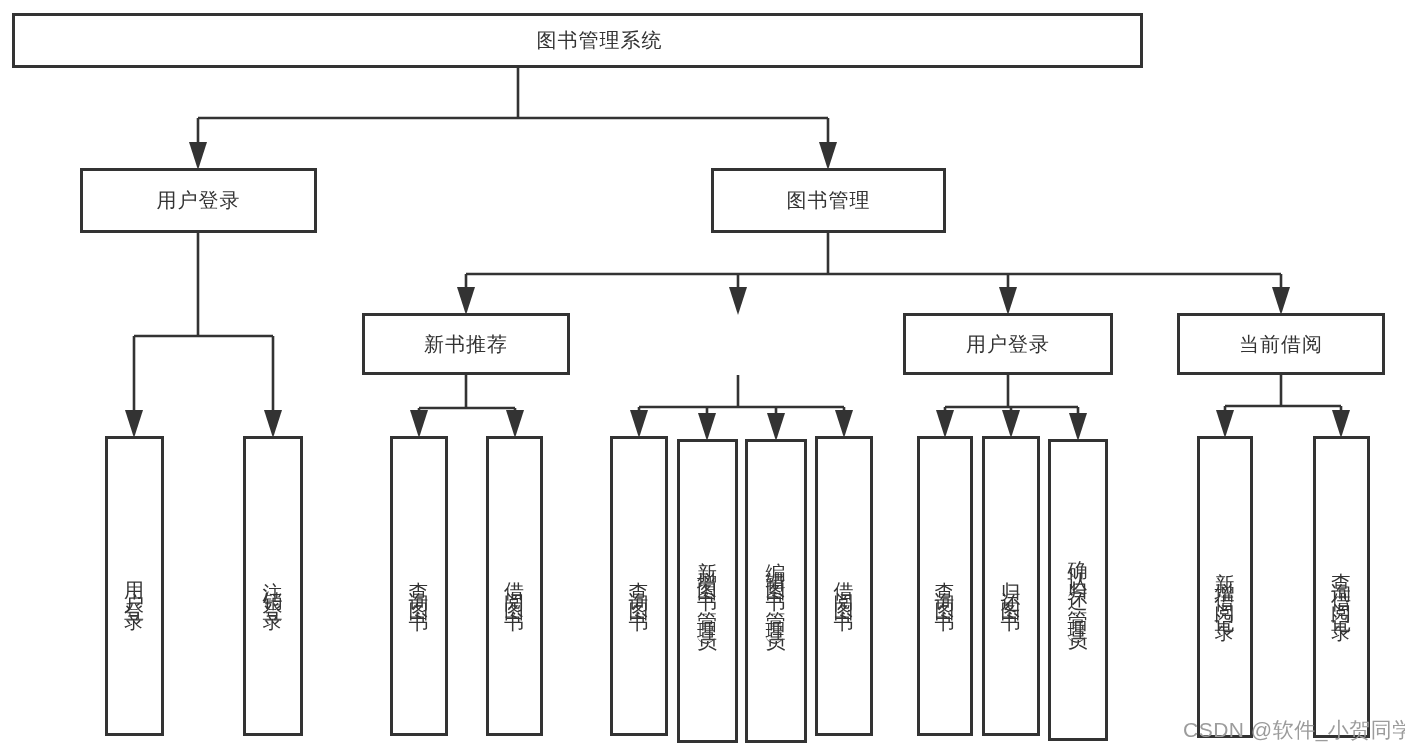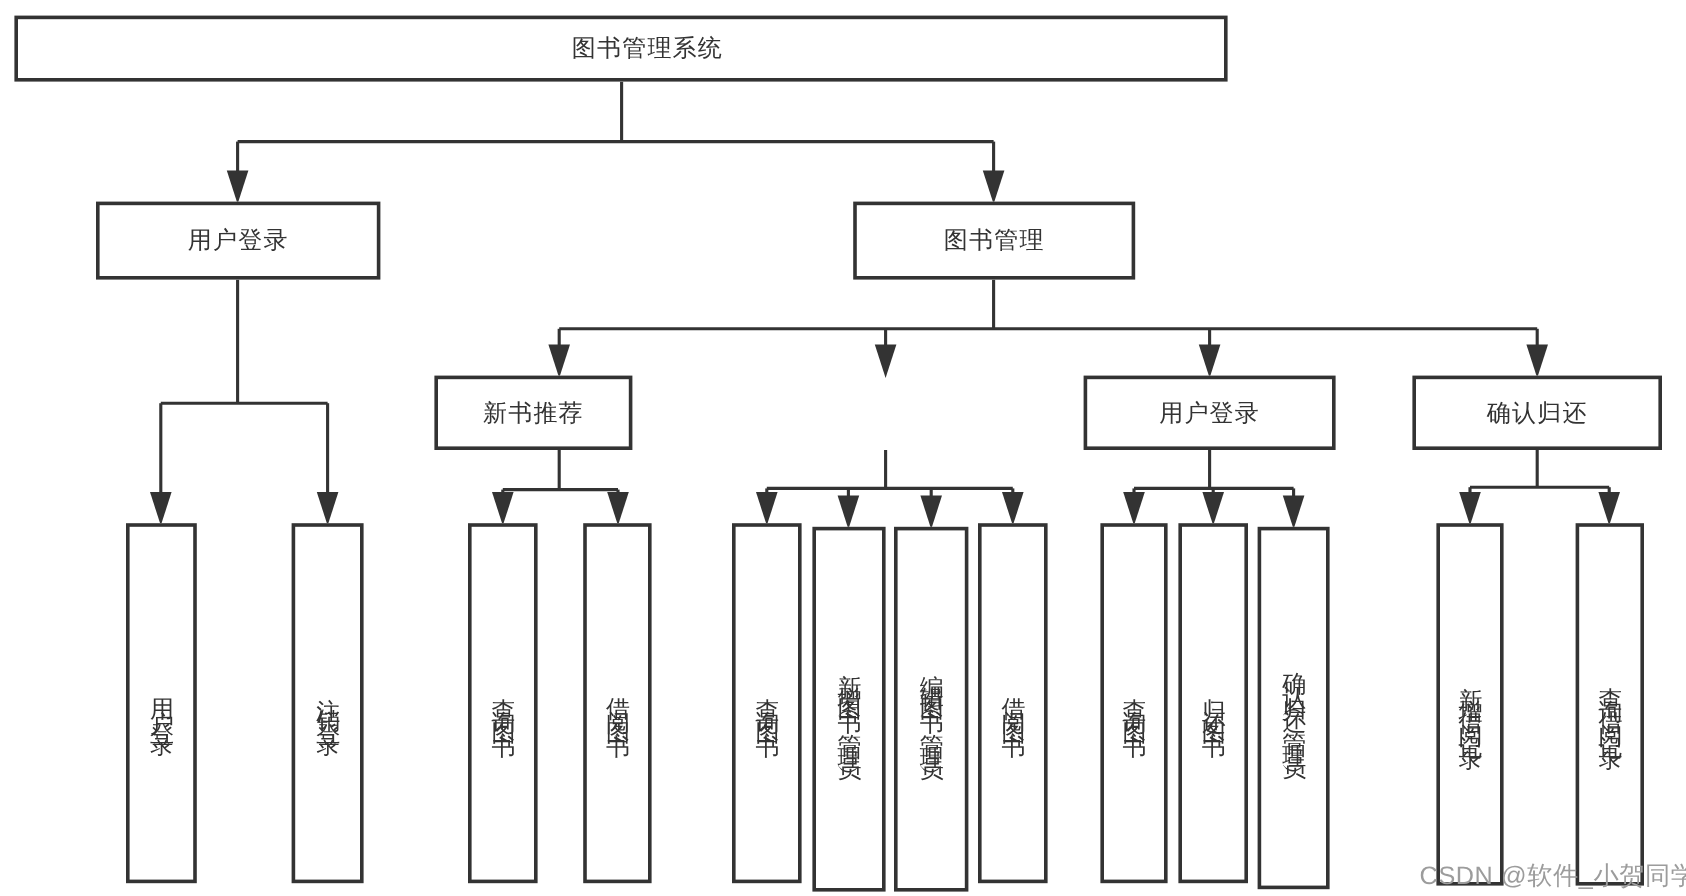--- a/index.html
+++ b/index.html
@@ -92,28 +92,28 @@
       <line x1="1078" y1="407" x2="1078" y2="429" stroke="#333333" stroke-width="2.6"></line>
       <polygon points="1069,413 1087,413 1078,441" fill="#333333"></polygon>
       <line x1="1281" y1="375" x2="1281" y2="406" stroke="#333333" stroke-width="2.6"></line>
       <line x1="1225" y1="406" x2="1341" y2="406" stroke="#333333" stroke-width="2.6"></line>
       <line x1="1225" y1="406" x2="1225" y2="426" stroke="#333333" stroke-width="2.6"></line>
       <polygon points="1216,410 1234,410 1225,438" fill="#333333"></polygon>
       <line x1="1341" y1="406" x2="1341" y2="426" stroke="#333333" stroke-width="2.6"></line>
       <polygon points="1332,410 1350,410 1341,438" fill="#333333"></polygon>
     </svg>
 
-  <div class="node h" style="left:12px;top:13px;width:1011px;height:55px;padding-left:44px;">图书管理系统</div>
+  <div class="node h" style="left:12px;top:13px;width:1131px;height:55px;padding-left:44px;">图书管理系统</div>
 
   <div class="node h" style="left:80px;top:168px;width:237px;height:65px;">用户登录</div>
   <div class="node h" style="left:711px;top:168px;width:235px;height:65px;">图书管理</div>
 
-  <div class="node h" style="left:362px;top:313px;width:165px;height:62px;">新书推荐</div>
+  <div class="node h" style="left:362px;top:313px;width:208px;height:62px;">新书推荐</div>
   <div class="node h" style="left:903px;top:313px;width:210px;height:62px;">用户登录</div>
-  <div class="node h" style="left:1177px;top:313px;width:208px;height:62px;">确认归还</div>
+  <div class="node h" style="left:1177px;top:313px;width:208px;height:62px;">当前借阅</div>
 
   <div class="node v" style="left:105px;top:436px;width:59px;height:300px;">
     <span class="vtext">用户登录</span>
   </div>
   <div class="node v" style="left:243px;top:436px;width:60px;height:300px;">
     <span class="vtext">注销登录</span>
   </div>
 
   <div class="node v" style="left:390px;top:436px;width:58px;height:300px;">
     <span class="vtext">查询图书</span>

